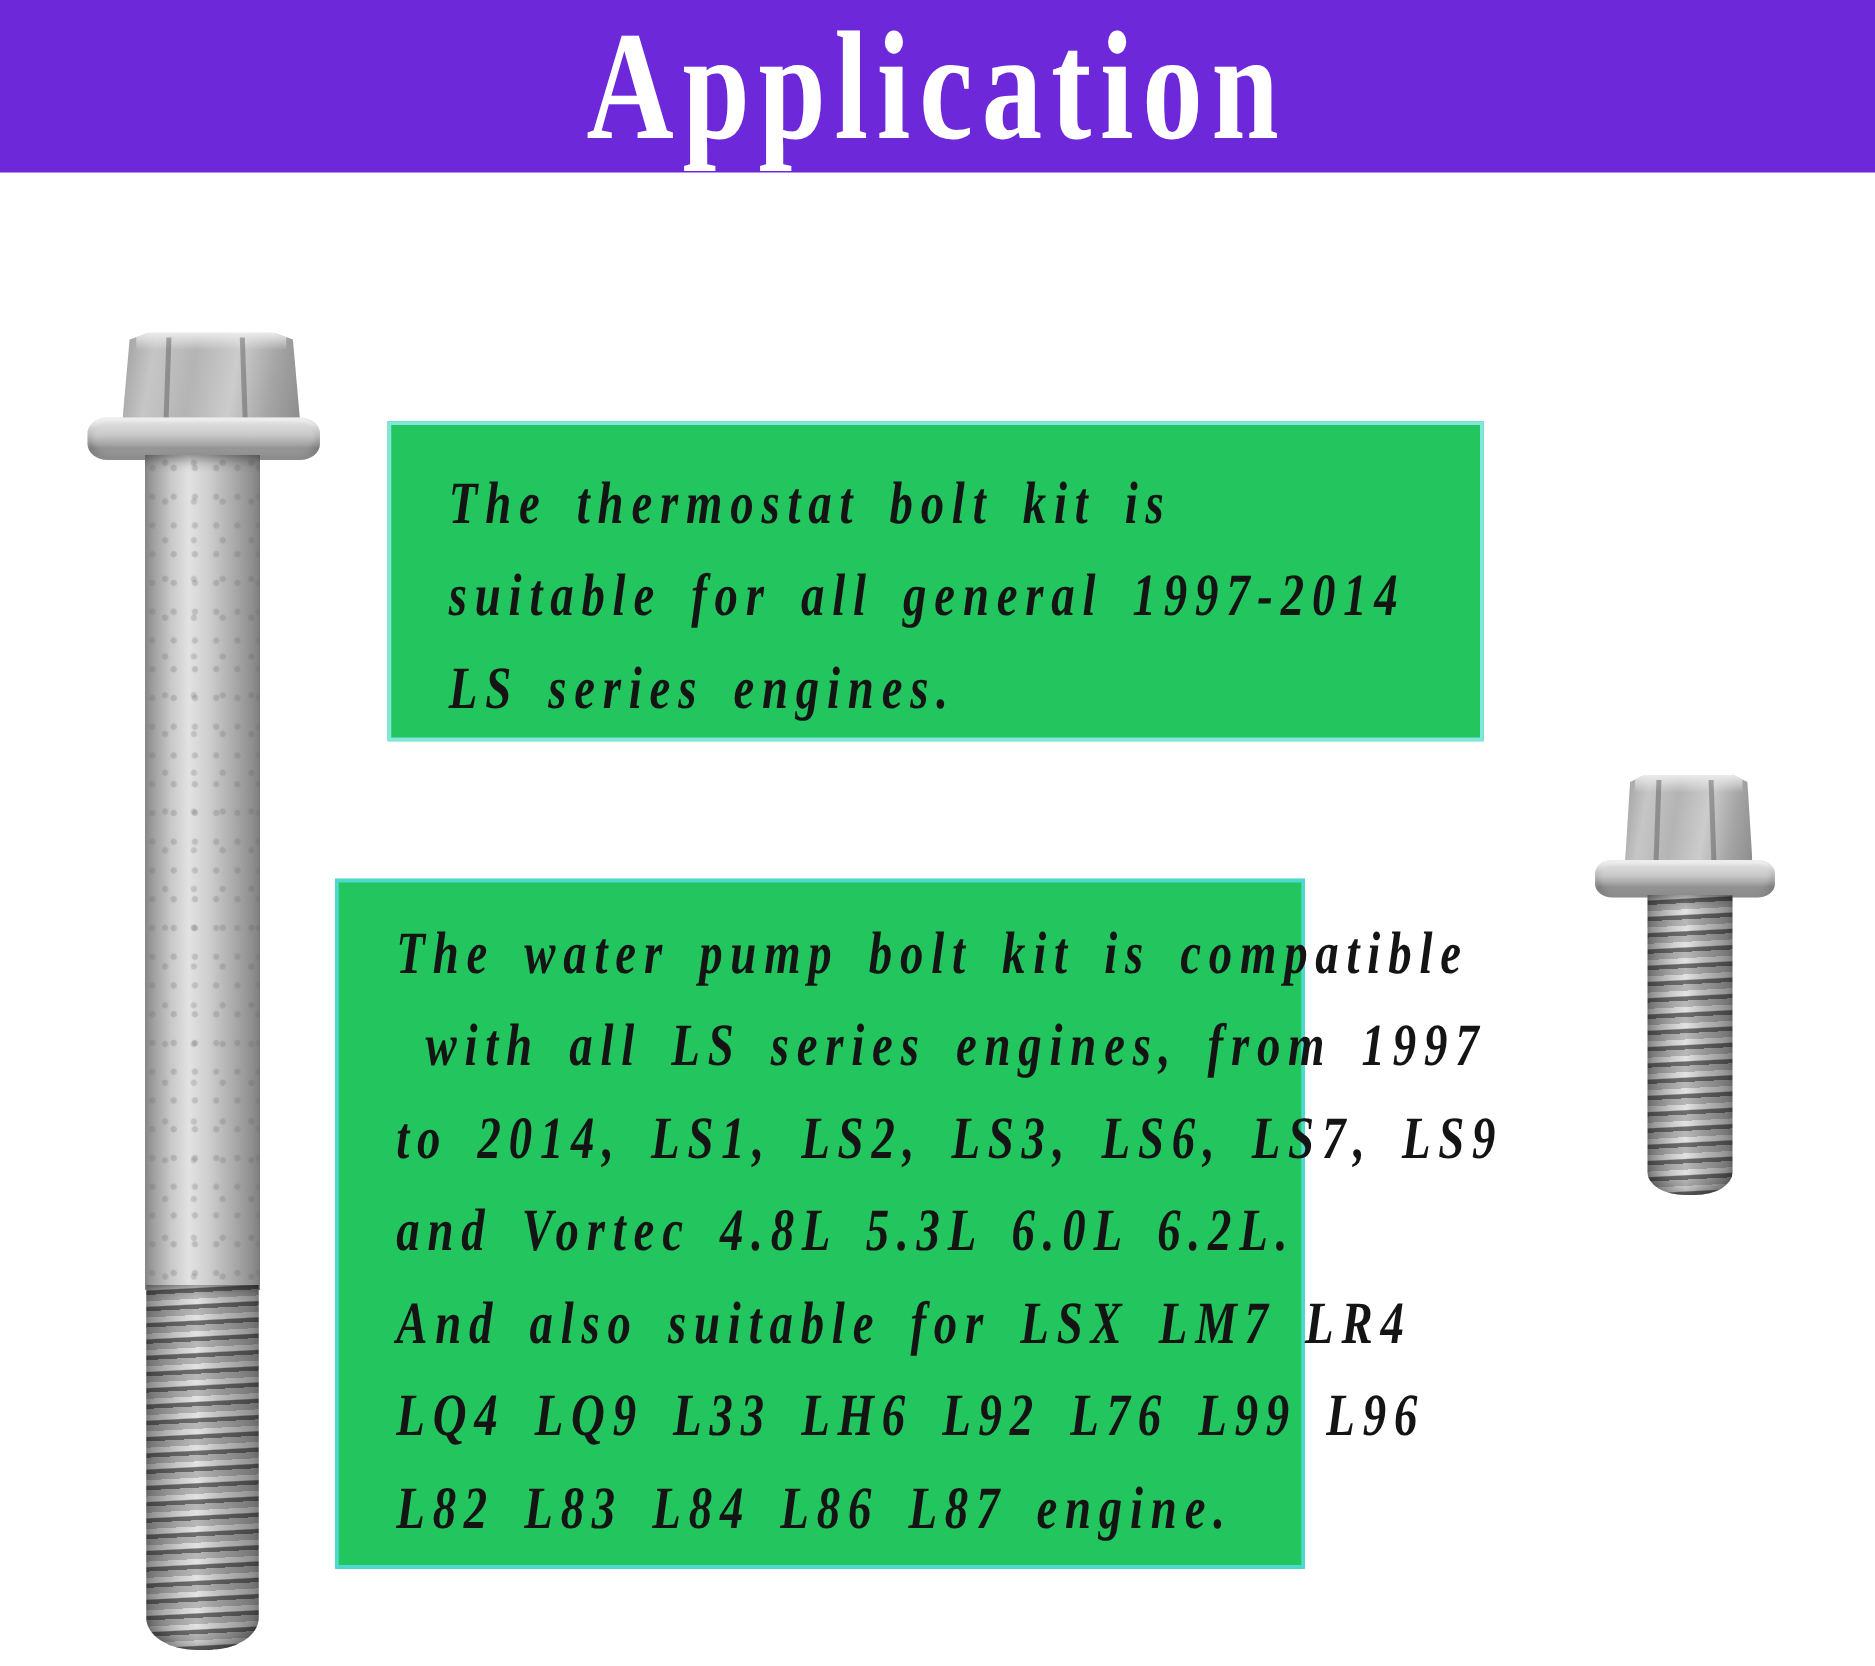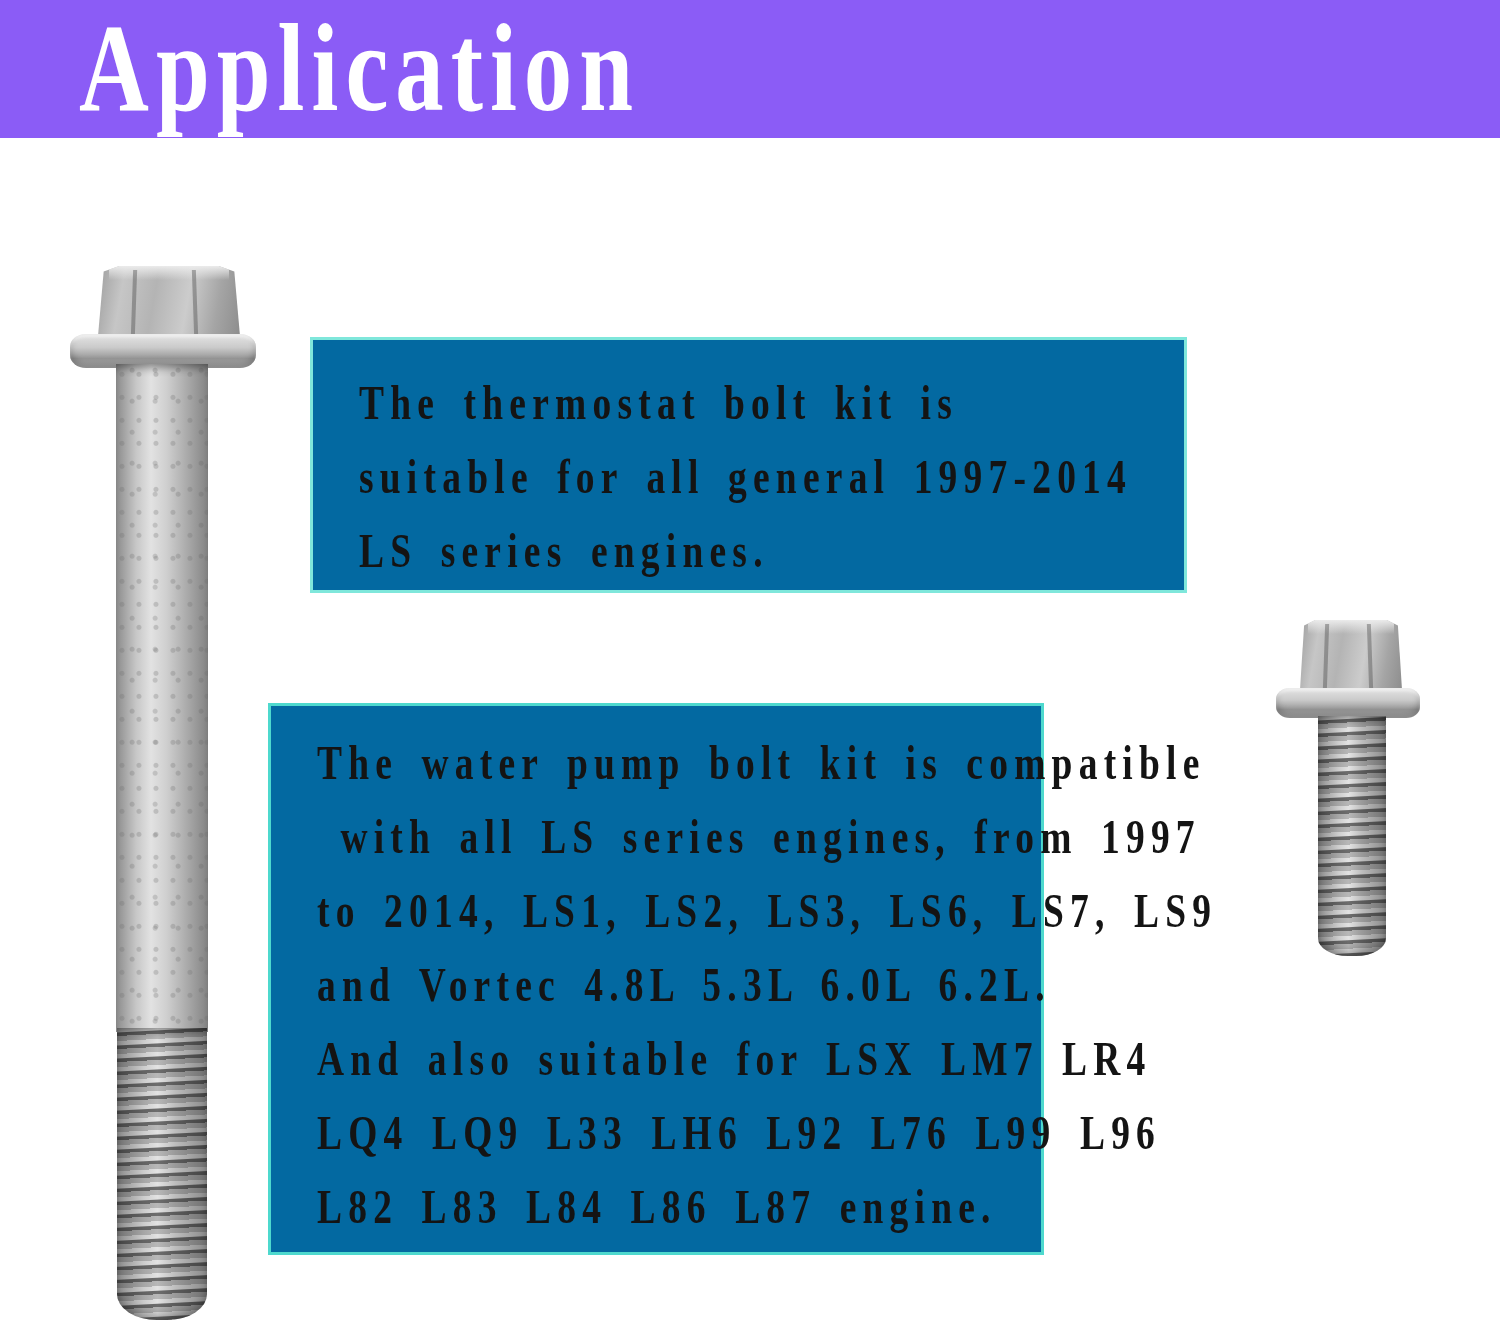--- a/index.html
+++ b/index.html
@@ -3,32 +3,32 @@
 <meta charset="utf-8">
 <style>
   html,body{margin:0;padding:0;background:#ffffff;}
   .canvas{
     position:relative;width:1500px;height:1333px;background:#ffffff;
     overflow:hidden;font-family:"Liberation Serif","DejaVu Serif",serif;
   }
 
   
   .banner{
-    position:absolute;left:0;top:0;width:1500px;height:138px;background:#8b5cf6;
-    display:flex;align-items:center;
+    position:absolute;left:0;top:0;width:1500px;height:138px;background:#6d28d9;
+    display:flex;align-items:center;justify-content:center;
   }
   .title{
     margin:0;color:#ffffff;font-weight:700;font-size:124px;line-height:112px;
     letter-spacing:9px;transform:scaleX(.78);transform-origin:50% 50%;
     white-space:nowrap;
   }
 
   
   .infobox{
-    position:absolute;background:#0369a1;border:3px solid #14b8a6;box-sizing:border-box;
+    position:absolute;background:#22c55e;border:3px solid #14b8a6;box-sizing:border-box;font-style:italic;
   }
   .box1{left:310px;top:337px;width:877px;height:256px;padding:26px 0 0 46px;border-color:#7fe7db;}
   .box2{left:268px;top:703px;width:776px;height:552px;padding:20px 0 0 46px;border-color:#4ed9ce;}
   .tline{
     margin:0;color:#141414;font-weight:700;font-size:48px;line-height:74px;
     letter-spacing:8px;word-spacing:10px;white-space:pre;
     transform:scaleX(.78);transform-origin:0 50%;
   }
 
   

